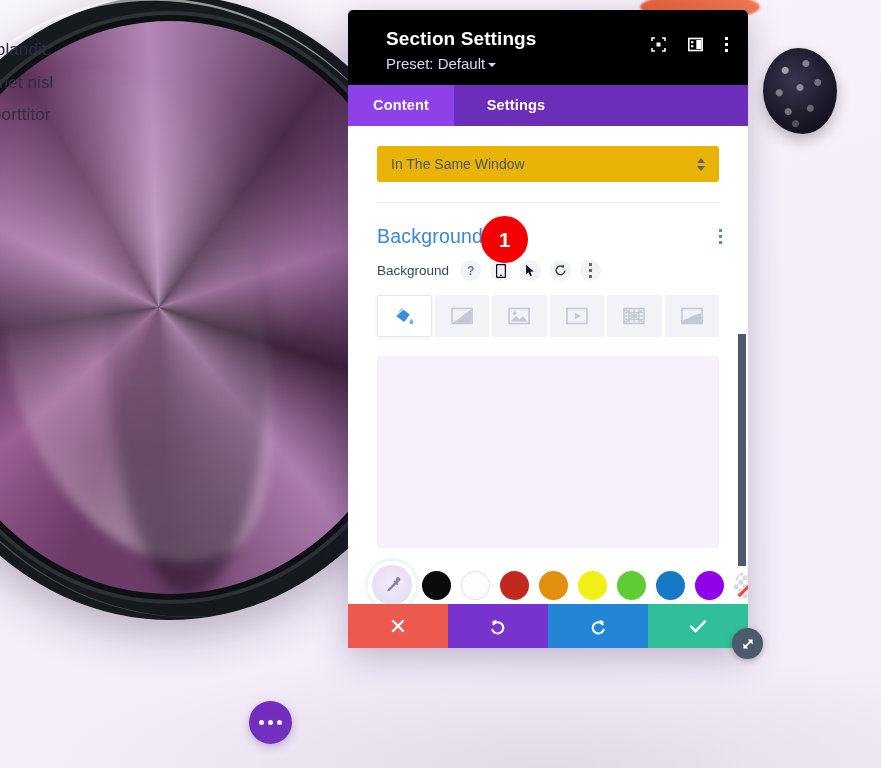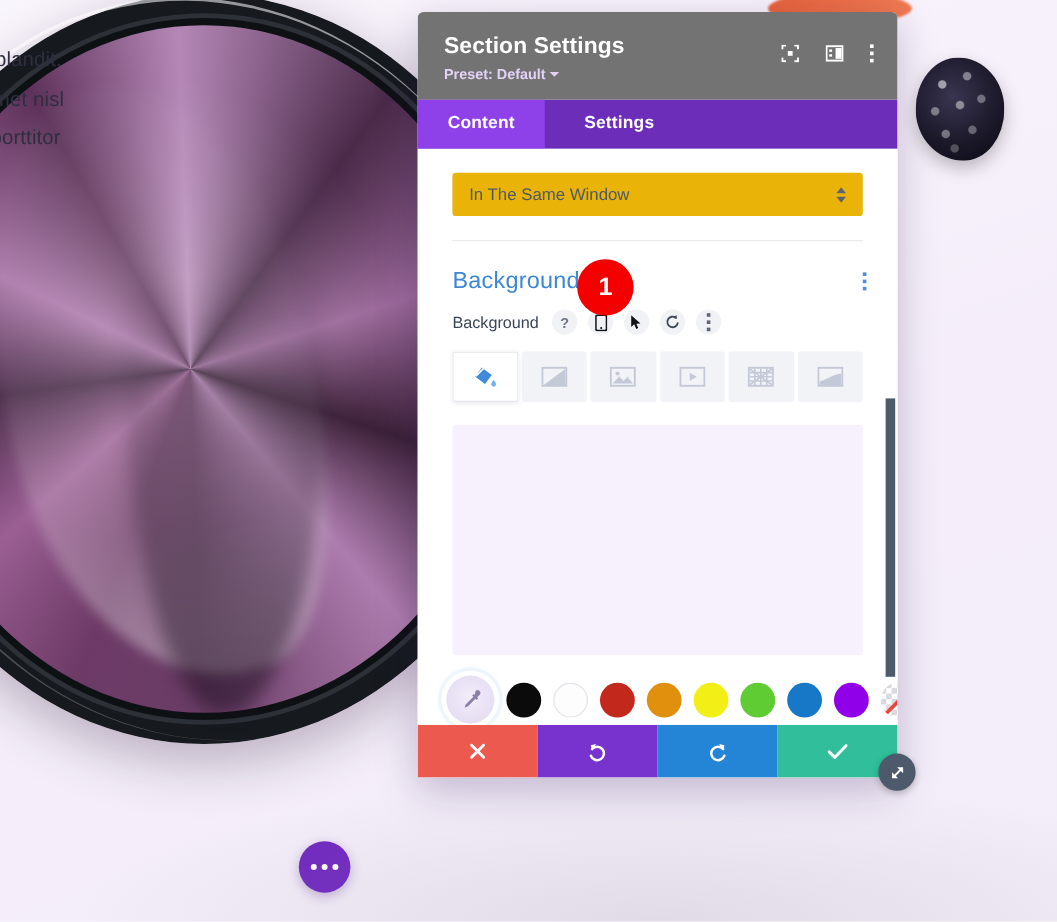--- a/index.html
+++ b/index.html
@@ -118,24 +118,24 @@
     position: absolute;
     left: 348px; top: 10px;
     width: 400px; height: 638px;
     background: #fff;
     border-radius: 5px 5px 0 0;
     box-shadow: 0 10px 34px rgba(40,18,70,.25);
     display: flex; flex-direction: column;
     overflow: hidden;
   }
 
-  .m-head { background: #737373; padding: 18px 22px 12px 22px; position: relative; }
+  .m-head { background: #000000; padding: 18px 22px 12px 38px; position: relative; }
   .m-title { color: #fff; font-size: 19px; font-weight: bold; letter-spacing: .1px; }
   .m-preset {
-    color: #e3d2f5; font-size: 12px; font-weight: bold;
+    color: #e3d2f5; font-size: 15px; font-weight: normal;
     margin-top: 5px; cursor: pointer; display: inline-block;
   }
   .m-preset .caret {
     display: inline-block; margin-left: 3px;
     border-left: 4px solid transparent; border-right: 4px solid transparent;
     border-top: 4px solid #e3d2f5; vertical-align: 2px;
   }
   .head-icons {
     position: absolute; right: 20px; top: 27px;
     display: flex; align-items: center; gap: 22px;

